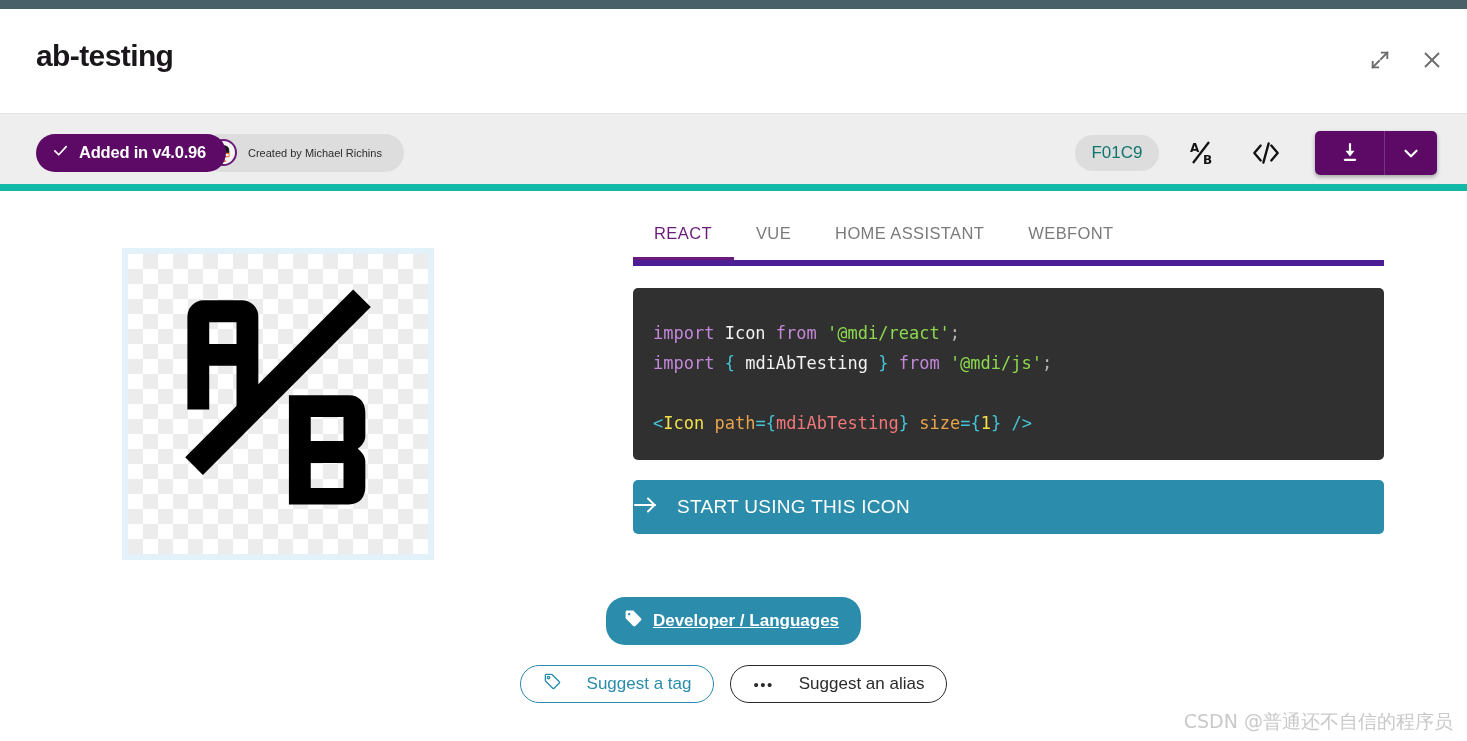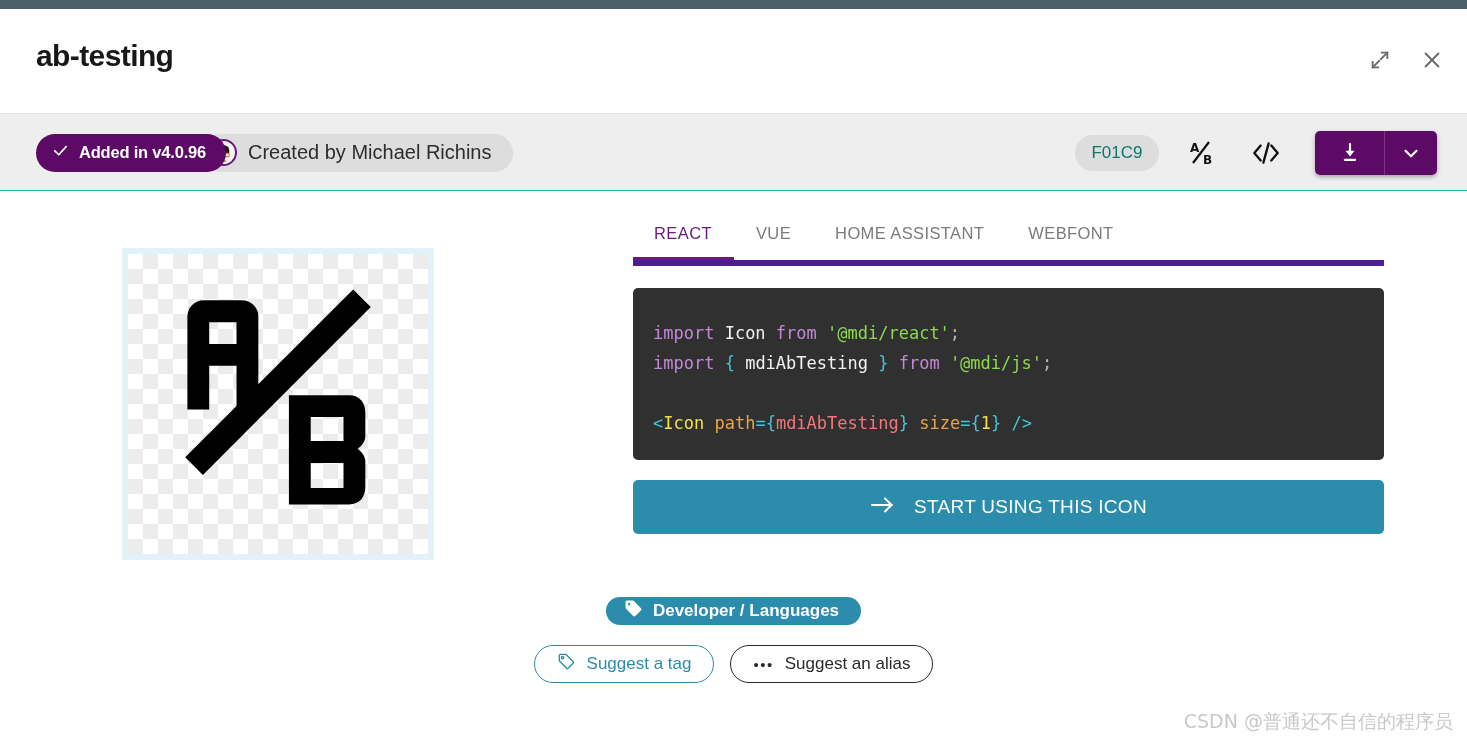--- a/index.html
+++ b/index.html
@@ -59,21 +59,21 @@
     color: #6b6b6b;
   }
 
   
   .toolbar {
     position: absolute;
     top: 114px; left: 0;
     width: 1467px;
     height: 77px;
     background: #eeeeee;
-    border-bottom: 1px solid #14b8a6;
+    border-bottom: 7px solid #14b8a6;
   }
   .meta-left {
     position: absolute;
     left: 36px;
     top: 0;
     height: 77px;
     display: flex;
     align-items: center;
     gap: 0px;
   }
@@ -96,21 +96,21 @@
   .badge-author {
     display: flex;
     align-items: center;
     gap: 11px;
     height: 38px;
     padding: 0 22px 0 8px;
     margin-left: -24px;
     background: #dddddd;
     border-radius: 19px;
     color: #2d2d2d;
-    font-size: 20px;
+    font-size: 11px;
     z-index: 1;
     cursor: pointer;
   }
   .avatar {
     width: 27px; height: 27px;
     border-radius: 50%;
     background: #f1f1f1;
     border: 2px solid #6a1b7a;
     display: flex; align-items: center; justify-content: center;
     overflow: hidden;
@@ -257,21 +257,20 @@
   .k-angle{ color: #45c3d6; }
   .k-num  { color: #f2e14c; }
 
   .start-btn {
     margin-top: 20px;
     height: 54px;
     background: #2b8cab;
     border-radius: 5px;
     display: flex;
     align-items: center;
-    justify-content: center;
     gap: 18px;
     color: #ffffff;
     font-size: 19px;
     letter-spacing: 0.3px;
     cursor: pointer;
     border: none;
     width: 100%;
     font-family: "Liberation Sans", sans-serif;
   }
 
@@ -282,31 +281,32 @@
     top: 405px;
     width: 1467px;
     display: flex;
     flex-direction: column;
     align-items: center;
     gap: 20px;
   }
   .tag-row { display: flex; gap: 16px; align-items: center; }
   .chip-tag {
     display: flex; align-items: center; gap: 10px;
-    height: 28px;
+    height: 48px;
     padding: 0 22px 0 18px;
     background: #2b8cab;
     border-radius: 19px;
     color: #ffffff;
     font-size: 17px;
     font-weight: bold;
     cursor: pointer;
+    text-decoration: underline;
   }
   .chip-outline {
-    display: flex; align-items: center; gap: 11px;
+    display: flex; align-items: center; gap: 25px;
     height: 38px;
     padding: 0 22px;
     background: #ffffff;
     border: 1px solid #2b8cab;
     border-radius: 19px;
     color: #2b8cab;
     font-size: 17px;
     cursor: pointer;
   }
   .chip-outline.dark {

